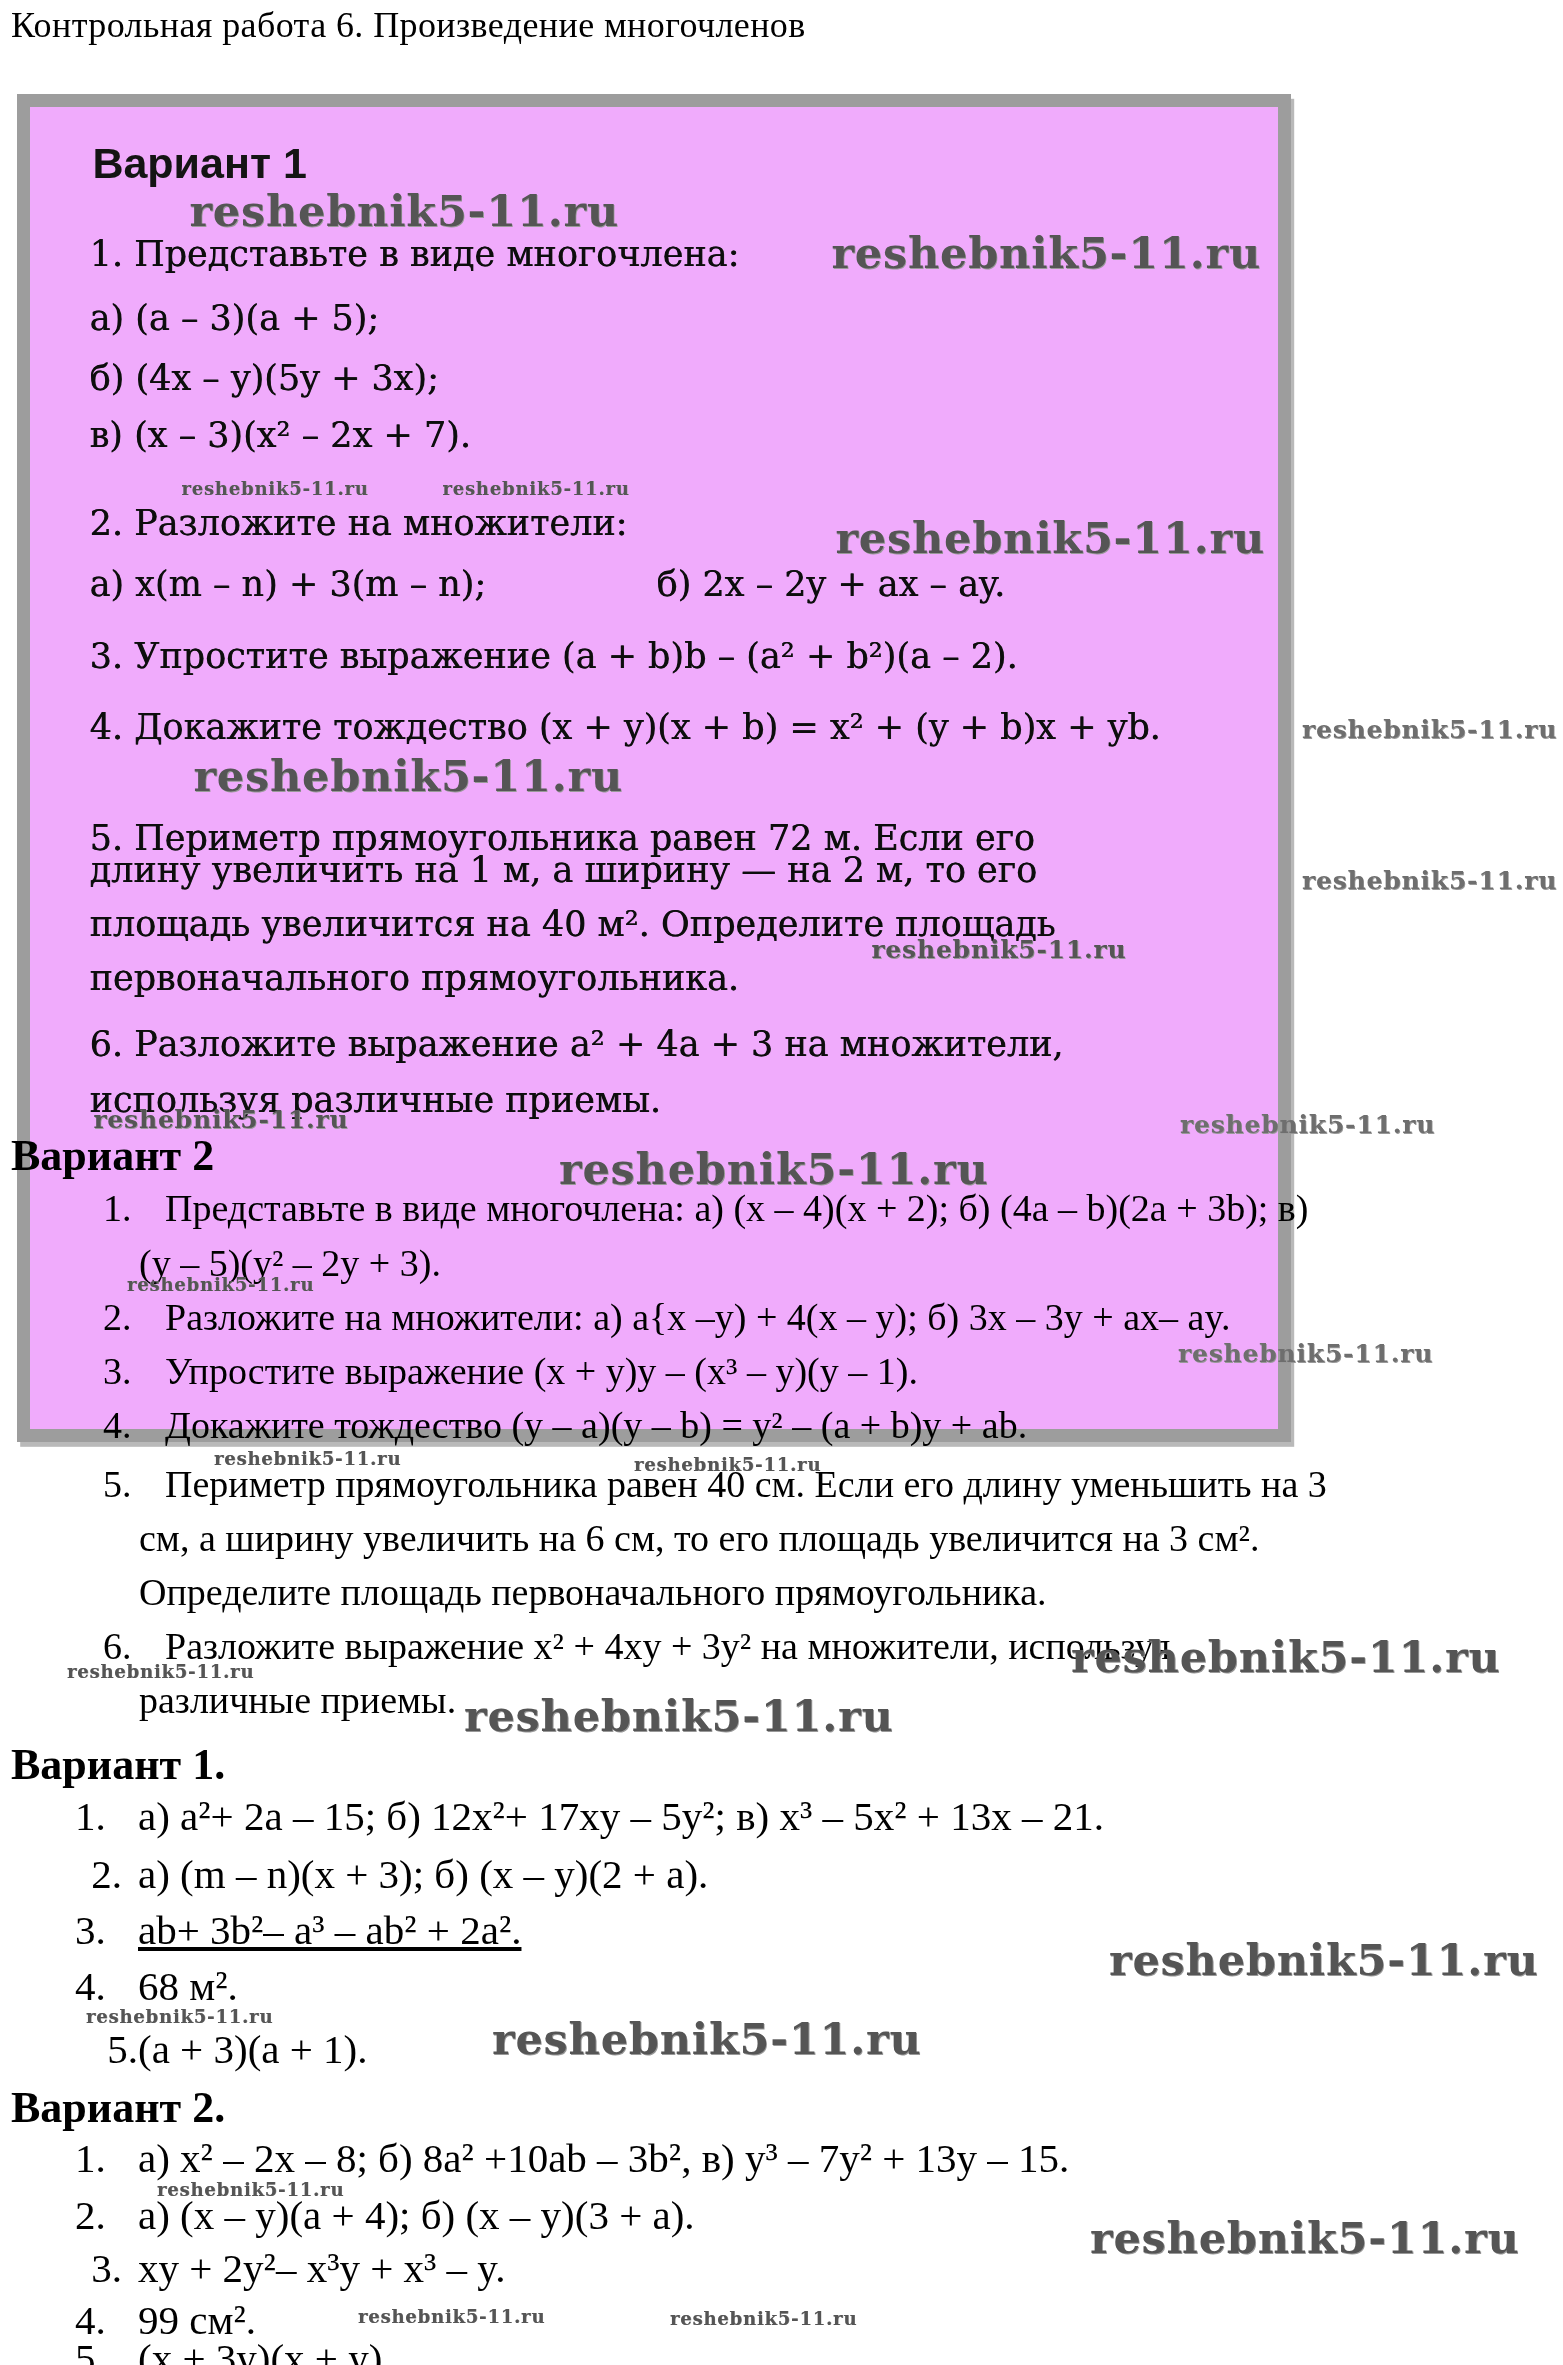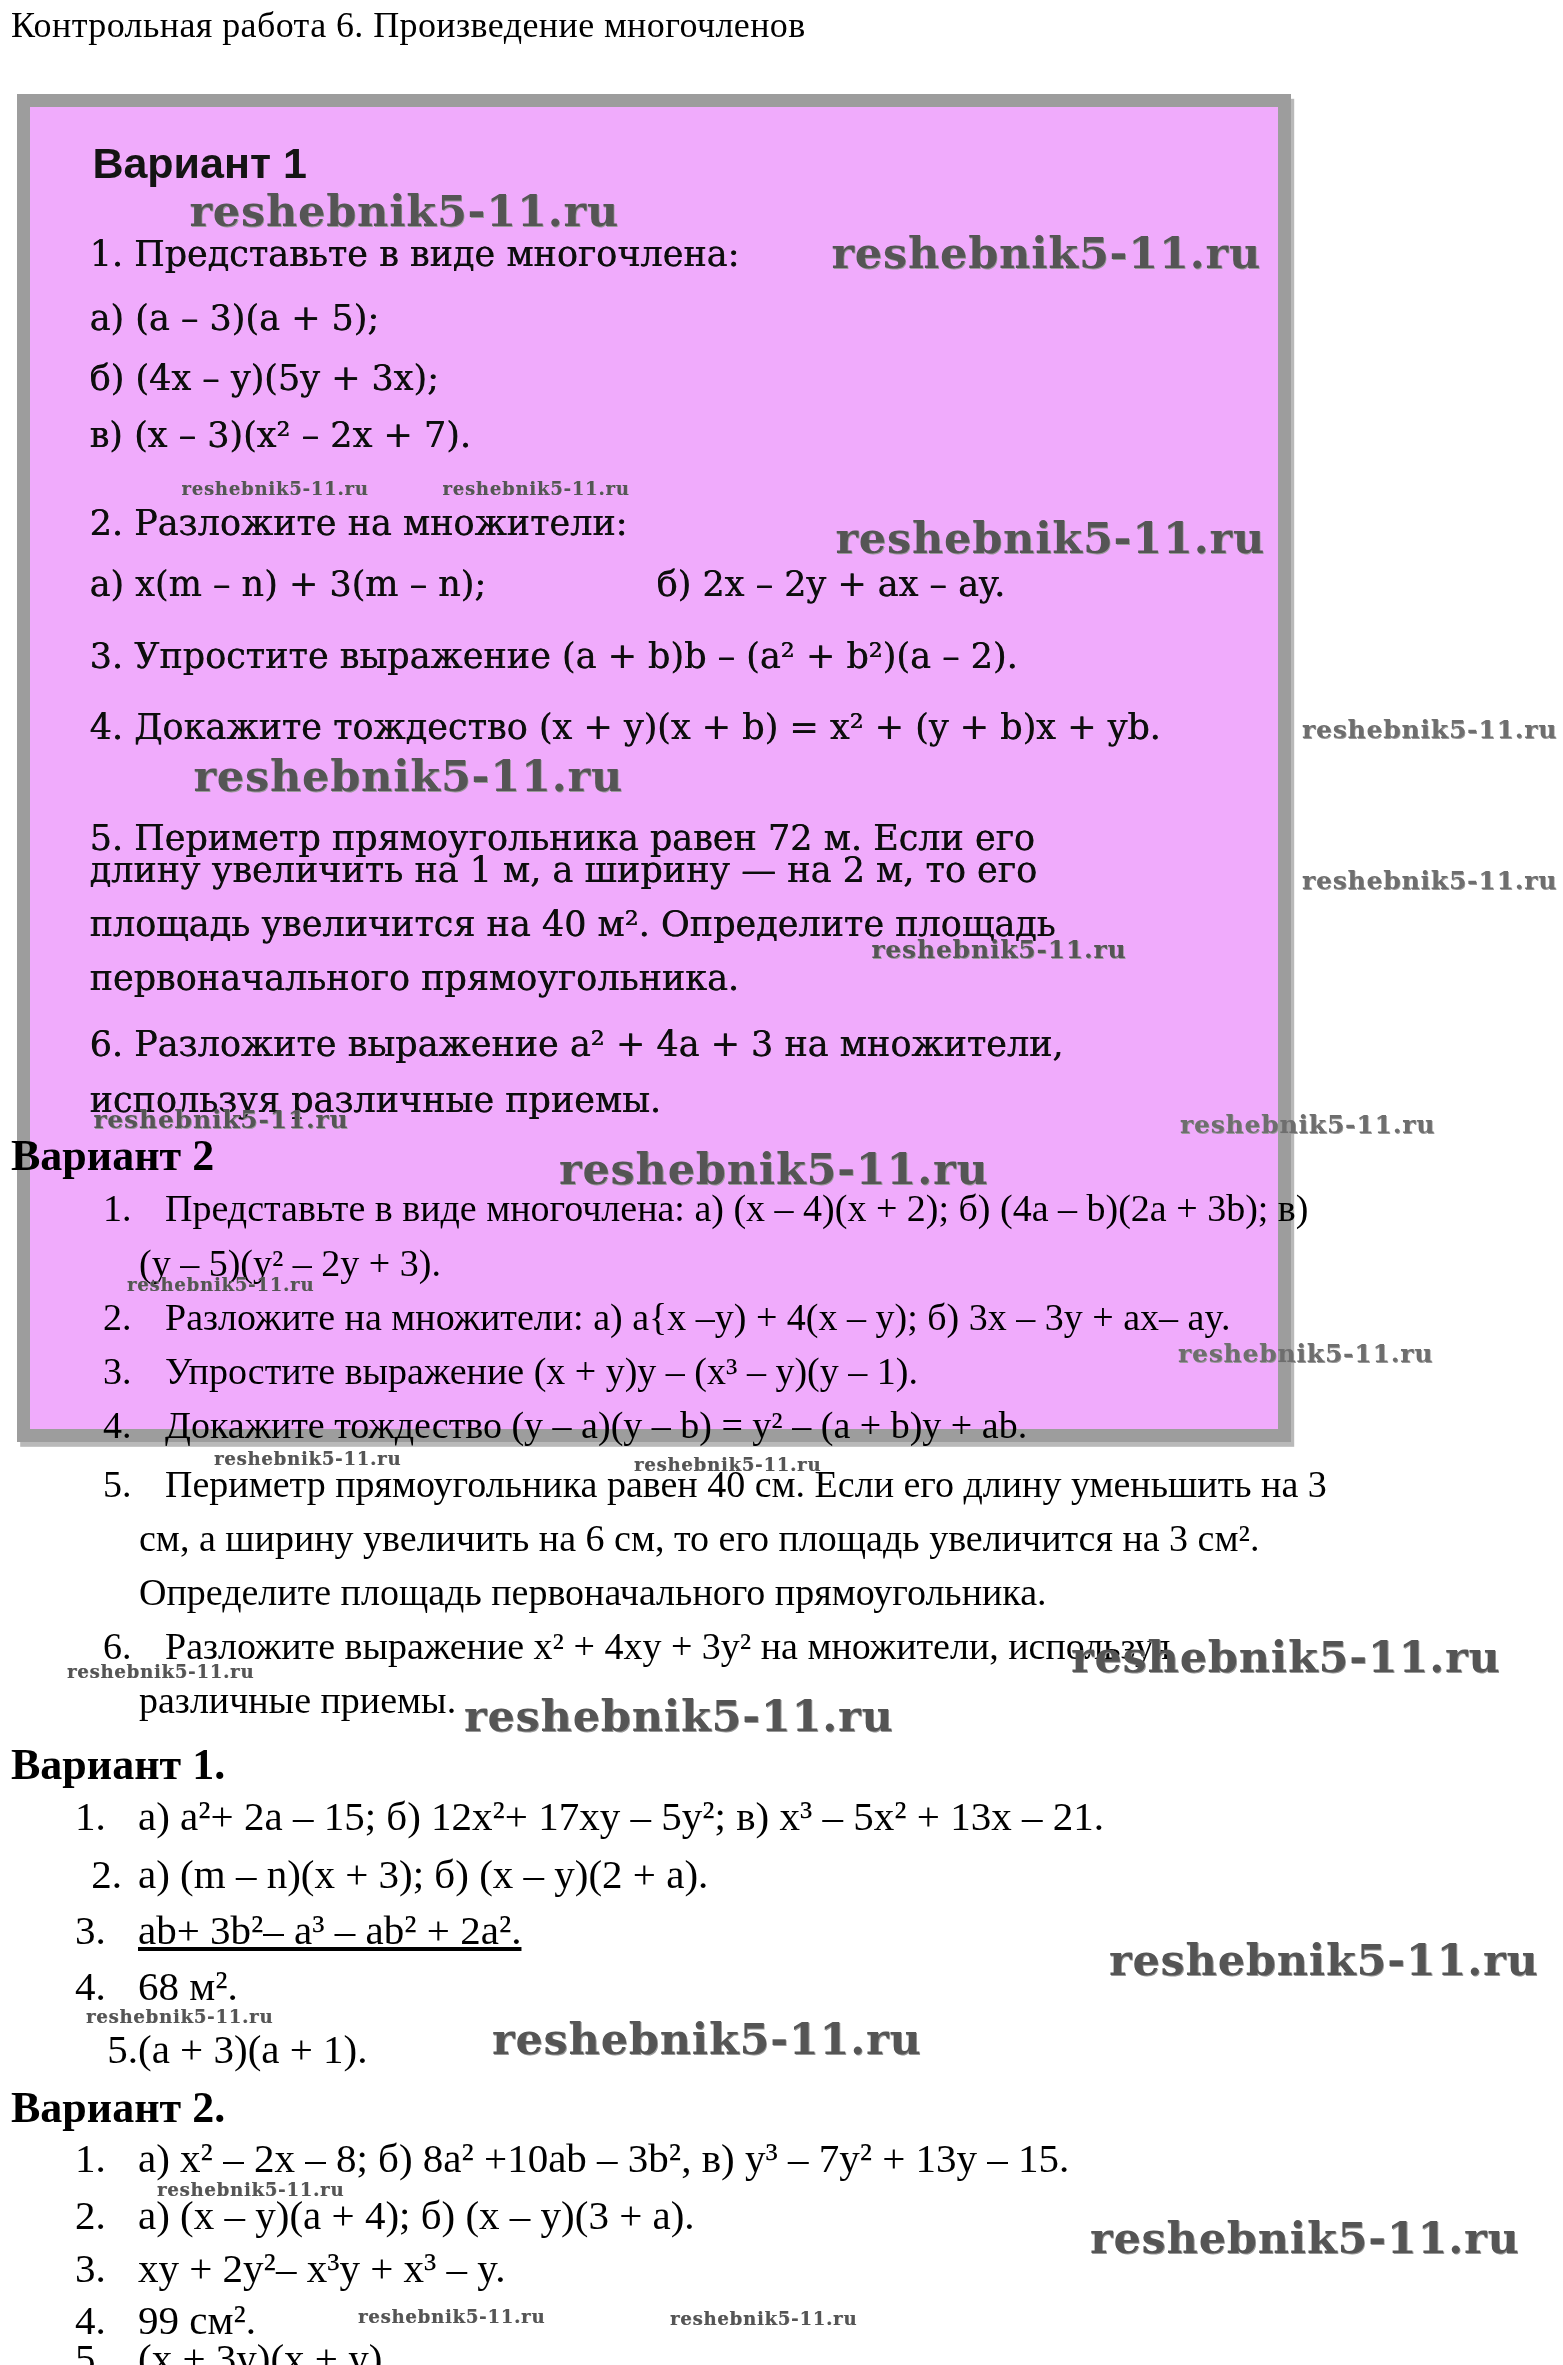--- a/index.html
+++ b/index.html
@@ -130,21 +130,21 @@
   <div class="wm wm-lg" style="left:1109px; top:1935px;">reshebnik5-11.ru</div>
   <div class="wm wm-sm" style="left:86px; top:2006px;">reshebnik5-11.ru</div>
   <div class="ln ans-ln" style="left:75px; top:2027px;text-align:right;"><span class="ans-num">5.</span><span>(a + 3)(a + 1).</span></div>
   <div class="wm wm-lg" style="left:492px; top:2014px;">reshebnik5-11.ru</div>
 
   <div class="ln sec-heading" style="left:11px; top:2084px;">Вариант 2.</div>
 
   <div class="ln ans-ln" style="left:75px; top:2136px;"><span class="ans-num">1.</span><span>а) x² – 2x – 8; б) 8a² +10ab – 3b², в) y³ – 7y² + 13y – 15.</span></div>
   <div class="wm wm-sm" style="left:157px; top:2179px;">reshebnik5-11.ru</div>
   <div class="ln ans-ln" style="left:75px; top:2193px;"><span class="ans-num">2.</span><span>а) (x – y)(a + 4); б) (x – y)(3 + a).</span></div>
-  <div class="ln ans-ln" style="left:75px; top:2246px;"><span class="ans-num">3.</span><span>xy + 2y²– x³y + x³ – y.</span></div>
+  <div class="ln ans-ln" style="left:75px; top:2246px;text-align:center;"><span class="ans-num">3.</span><span>xy + 2y²– x³y + x³ – y.</span></div>
   <div class="wm wm-lg" style="left:1090px; top:2213px;">reshebnik5-11.ru</div>
   <div class="ln ans-ln" style="left:75px; top:2298px;"><span class="ans-num">4.</span><span>99 см².</span></div>
   <div class="wm wm-sm" style="left:358px; top:2306px;">reshebnik5-11.ru</div>
   <div class="wm wm-sm" style="left:670px; top:2308px;">reshebnik5-11.ru</div>
   <div class="ln ans-ln" style="left:75px; top:2336px;"><span class="ans-num">5.</span><span>(x + 3y)(x + y).</span></div>
 
 </div>
 
 
 </body></html>

